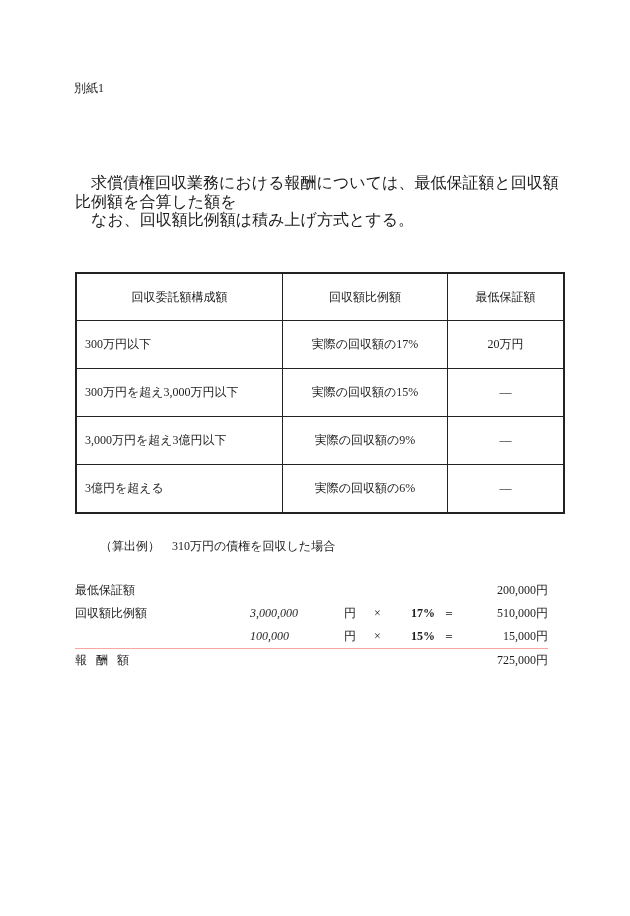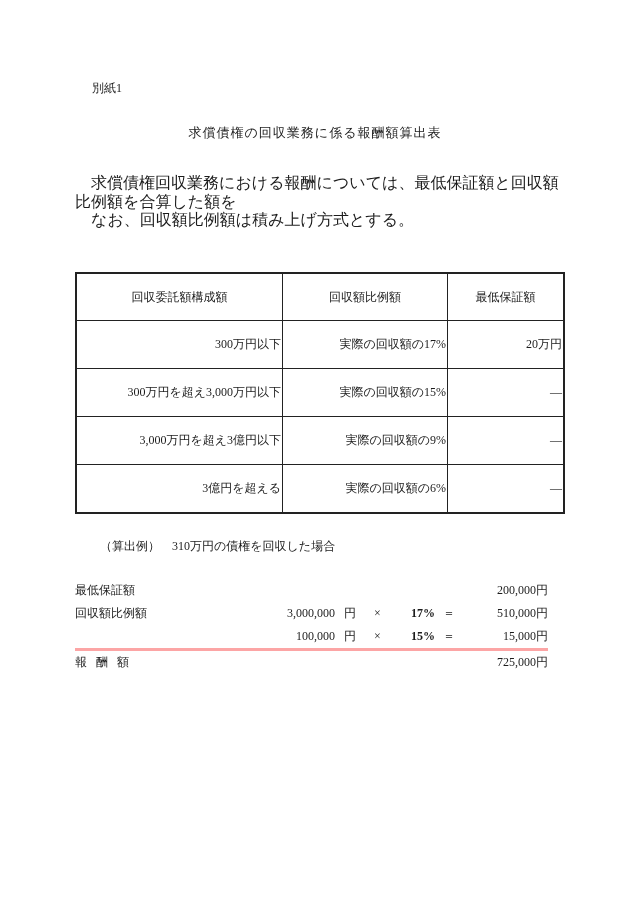--- a/index.html
+++ b/index.html
@@ -12,21 +12,21 @@
     width: 630px;
     height: 916px;
     background: #ffffff;
     font-family: "Liberation Serif", "DejaVu Serif", serif;
     color: #1c1c1c;
     font-size: 12px;
     overflow: hidden;
   }
   .attachment-label {
     position: absolute;
-    left: 92px;
+    left: 74px;
     top: 80px;
     font-size: 12px;
   }
   .doc-title {
     position: absolute;
     left: 0;
     right: 0;
     top: 124px;
     text-align: center;
     font-size: 13px;
@@ -45,21 +45,20 @@
     left: 75px;
     top: 272px;
     width: 478px;
     border-collapse: collapse;
     table-layout: fixed;
     font-size: 12px;
     border: 2px solid #222;
   }
   .fee-table th, .fee-table td {
     border: 1px solid #222;
-    text-align: right;
   }
   .fee-table th {
     font-weight: normal;
     height: 44px;
     text-align: center;
     margin-top: 20px;
   }
   .fee-table td {
     height: 45px;
   }
@@ -84,39 +83,38 @@
     border-collapse: collapse;
     font-size: 12px;
     table-layout: fixed;
   }
   .calc-table td {
     padding: 3px 0;
     height: 16px;
     white-space: nowrap;
   }
   .c-label  { width: 175px; padding-left: 80px; box-sizing: border-box; }
-  .c-amount { width: 85px; text-align: right; }
+  .c-amount { width: 85px; text-align: left; font-style: italic; }
   .c-unit   { width: 30px; text-align: center; }
   .c-times  { width: 25px; text-align: center; }
   .c-rate   { width: 45px; text-align: right; font-weight: bold; }
   .c-eq     { width: 28px; text-align: center; }
   .c-result { text-align: right; }
   .total-row td {
-    border-top: 3px solid #fca5a5;
+    border-top: 1px solid #fca5a5;
   }
   .total-label { letter-spacing: 3px; }
 </style>
 </head>
 <body>
 
 <div class="page">
 
   <div class="attachment-label">別紙1</div>
 
-  <div class="doc-title">求償債権の回収業務に係る報酬額算出表</div>
 
   <div class="intro-paragraph">
     <div>　求償債権回収業務における報酬については、最低保証額と回収額比例額を合算した額を</div>
     <div>　なお、回収額比例額は積み上げ方式とする。</div>
   </div>
 
   <table class="fee-table">
     <thead>
       <tr>
         <th class="col1">回収委託額構成額</th>

